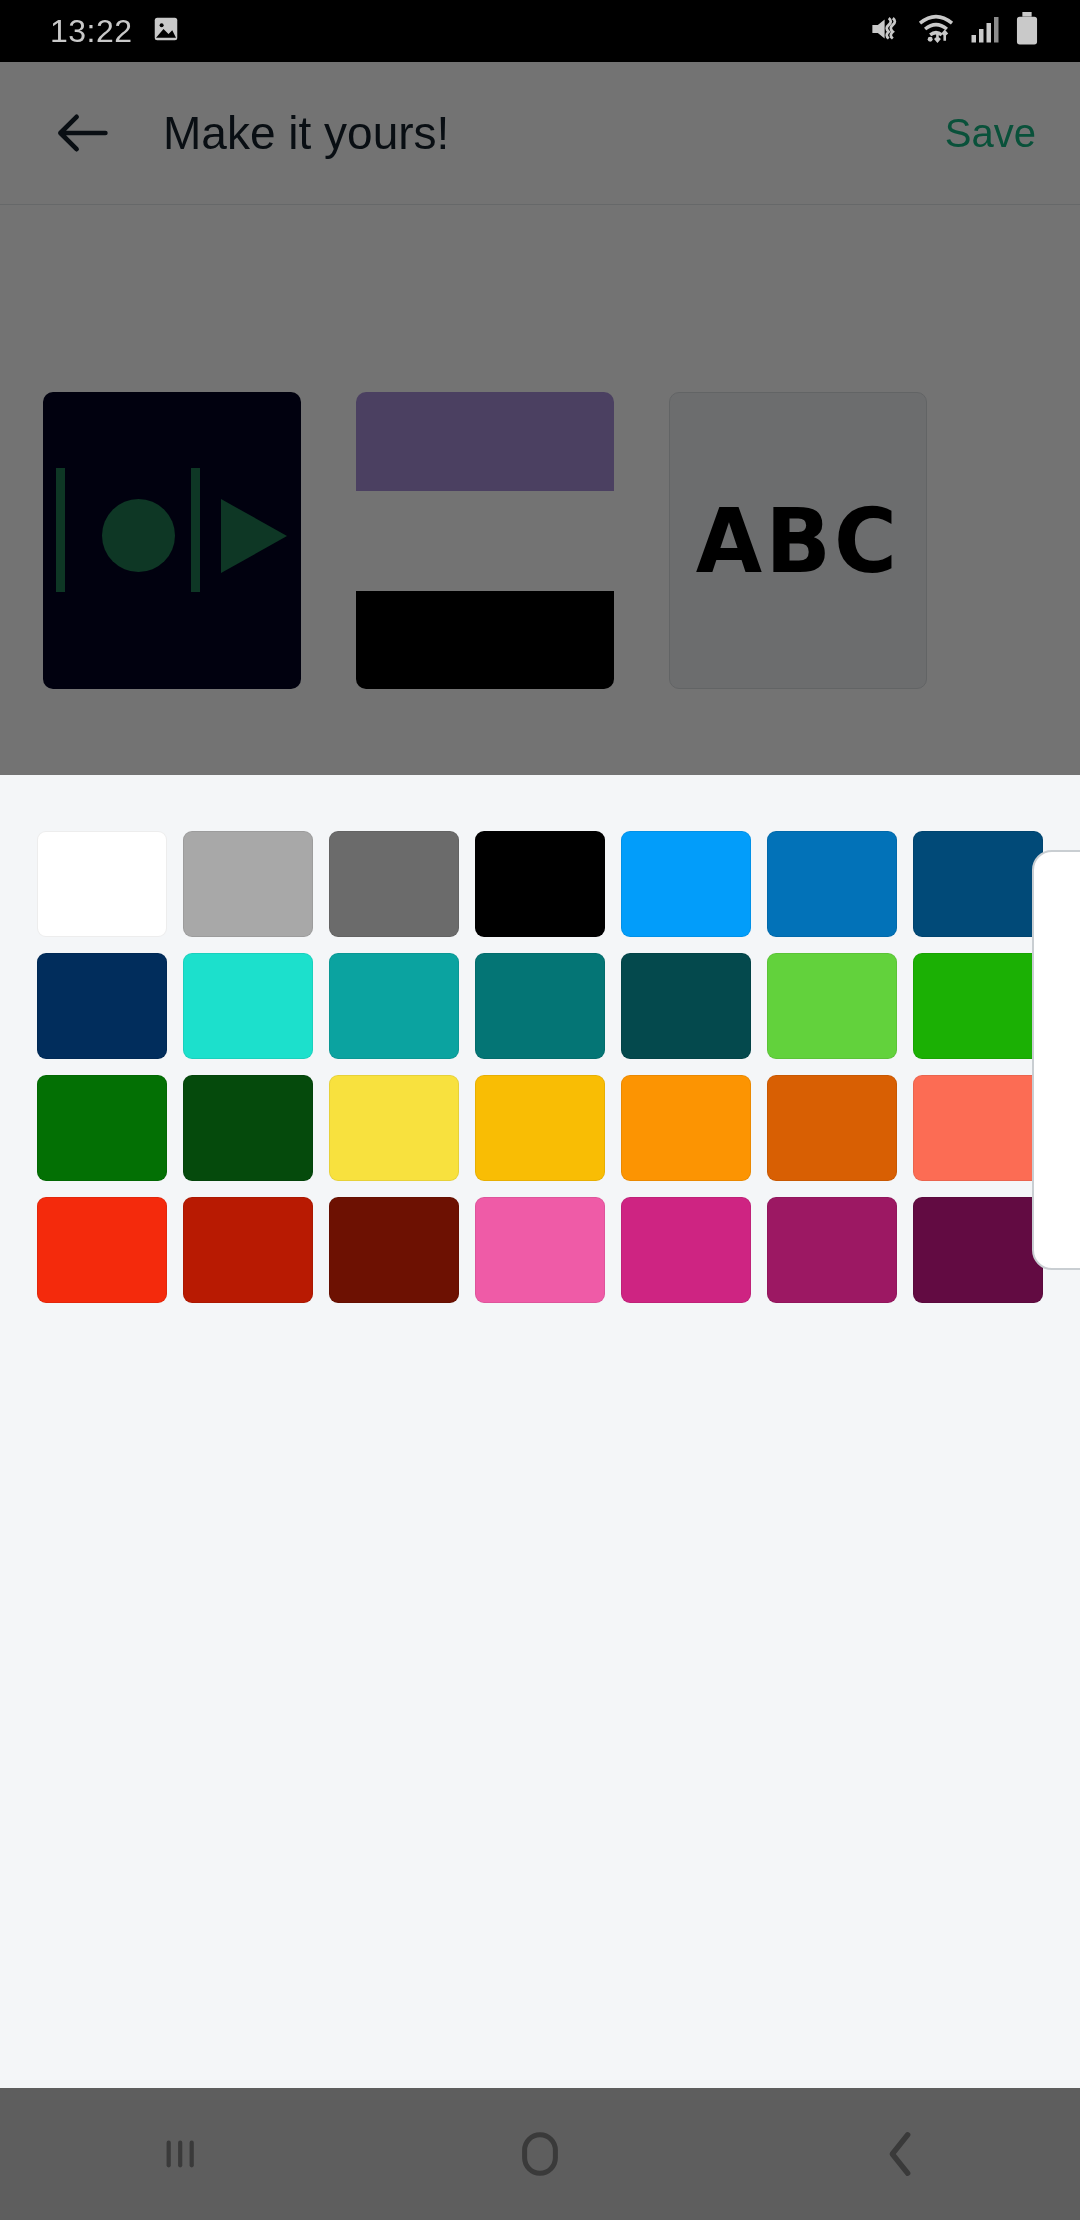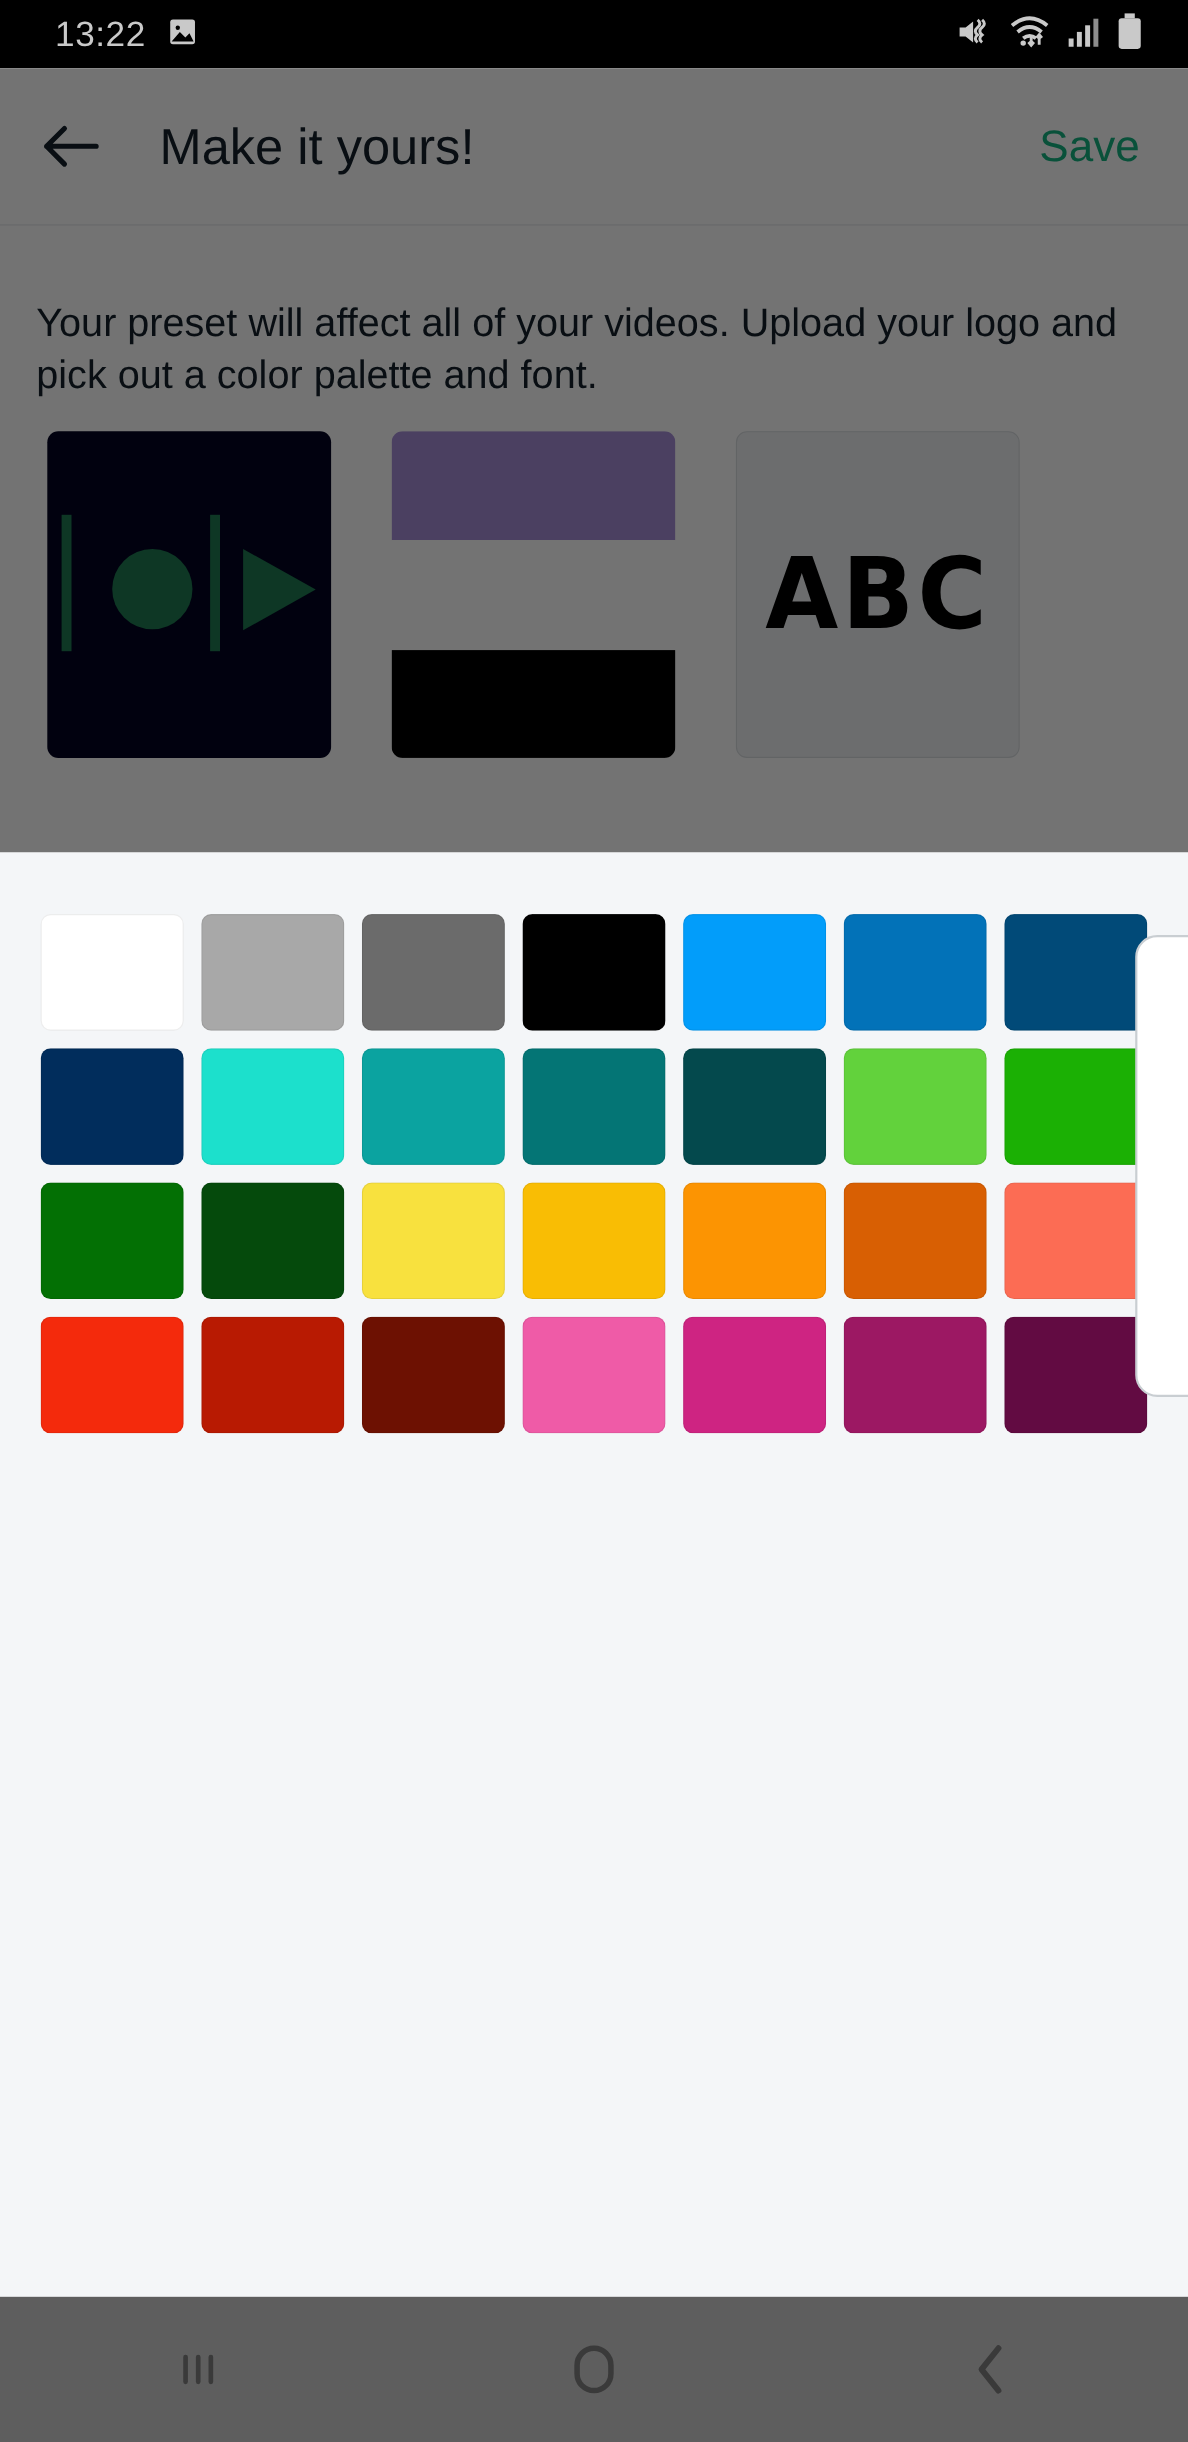--- a/index.html
+++ b/index.html
@@ -28,21 +28,21 @@
     position: absolute; top: 62px; left: 0; width: 1080px; height: 713px;
     background: #ffffff; overflow: hidden;
   }
   #app-scrim {
     position: absolute; top: 62px; left: 0; width: 1080px; height: 713px;
     background: rgba(0,0,0,0.55); pointer-events: none; z-index: 5;
   }
   #app-header {
     position: relative; height: 143px; width: 1080px;
     border-bottom: 1px solid #e3e6e8;
-    display: flex; align-items: center;
+    display: flex; align-items: center; padding-left: 18px;
   }
   #back-arrow-btn { width: 62px; height: 62px; margin-left: 33px; display:flex; align-items:center; justify-content:center; }
   #app-title {
     font-size: 46px; color: #14212b; margin-left: 50px; font-weight: 400;
     white-space: nowrap;
   }
   #save-btn {
     margin-left: auto; margin-right: 44px; font-size: 40px; color: #16b380;
     white-space: nowrap;
   }
@@ -199,21 +199,20 @@
     <div id="app-header">
       <div id="back-arrow-btn">
         <svg width="54" height="40" viewBox="0 0 30 22">
           <path d="M28 11 H3 M12 2 L3 11 L12 20" stroke="#14212b" stroke-width="2.6" fill="none" stroke-linecap="round" stroke-linejoin="round"></path>
         </svg>
       </div>
       <div id="app-title">Make it yours!</div>
       <div id="save-btn">Save</div>
     </div>
 
-    <div id="app-desc">Your preset will affect all of your videos. Upload your logo and pick out a color palette and font.</div>
 
     <div id="preview-row">
 
       <div class="preview-card" id="card-logo">
         <div class="logo-bar" style="left:13px;  background:#1f7a52;"></div>
         <div class="logo-circle" style="left:59px; top:107px; width:73px; height:73px; background:#1f7a52;"></div>
         <div class="logo-bar" style="left:148px; background:#1f7a52;"></div>
         <div class="logo-play" style="left:178px; top:107px; border-top:37px solid transparent; border-bottom:37px solid transparent; border-left:66px solid #1f7a52;"></div>
         <div class="logo-bar" style="left:270px; background:#1f7a52;"></div>
       </div>

